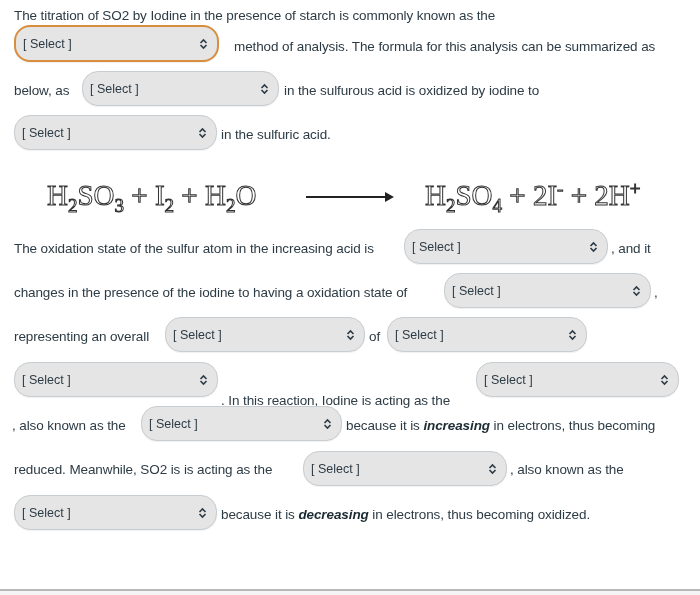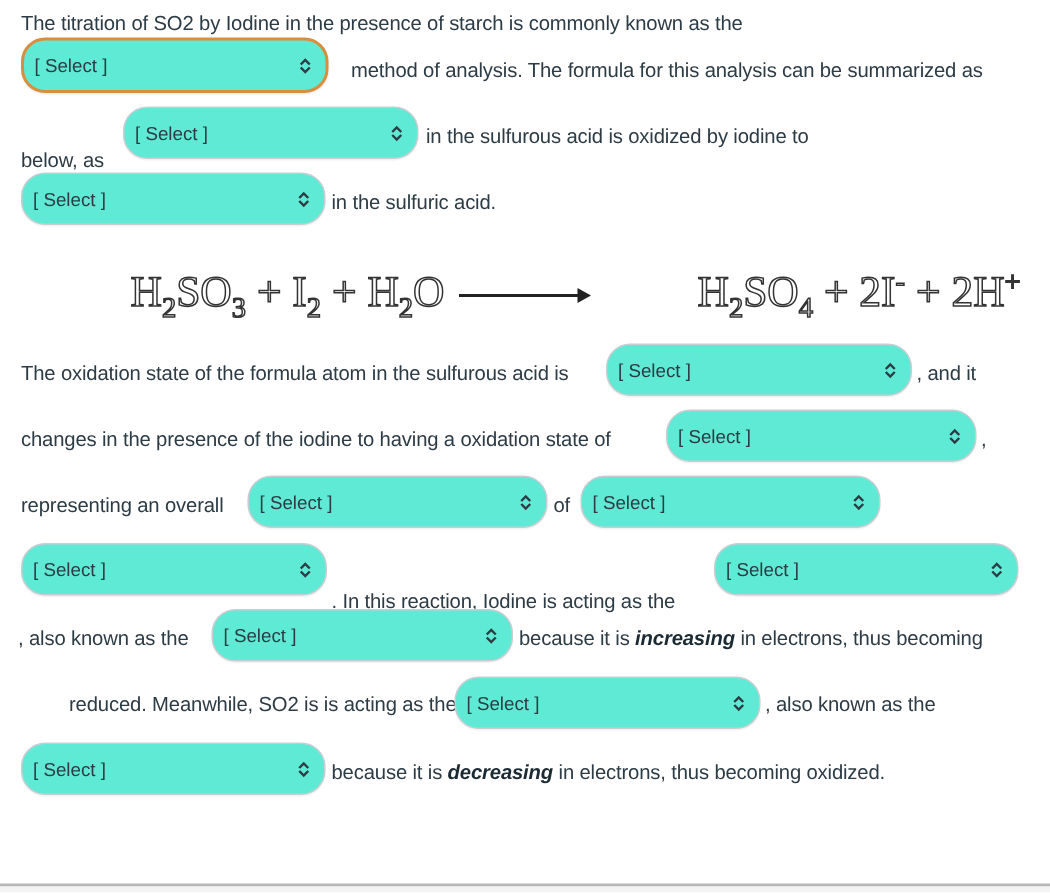--- a/index.html
+++ b/index.html
@@ -19,21 +19,21 @@
     white-space: nowrap;
     line-height: 18px;
     color: #2d3b45;
     letter-spacing: -0.1px;
   }
   .sel {
     position: absolute;
     box-sizing: border-box;
     border: 1px solid #c7cdd1;
     border-radius: 16px;
-    background: #5eead4;
+    background: #e5e5e5;
     box-shadow: 0 1px 1px rgba(0,0,0,0.06);
     cursor: pointer;
   }
   .sel.focused {
     border: 2px solid #d88e3e;
   }
   .sel .lbl {
     position: absolute;
     left: 7px; top: 50%;
     transform: translateY(-50%);
@@ -48,21 +48,20 @@
     width: 9px; height: 12px;
   }
   .eq {
     position: absolute;
     font-family: "Liberation Serif", "DejaVu Serif", serif;
     font-size: 29px;
     color: #ffffff;
     -webkit-text-stroke: 1px #333;
     white-space: nowrap;
     line-height: 34px;
-    margin-left: 40px;
   }
   .eq sub { font-size: 19px; vertical-align: -7px; line-height: 0; }
   .eq sup { font-size: 19px; vertical-align: 10px; line-height: 0; }
   .arrow {
     position: absolute;
     left: 306px; top: 196px;
     width: 86px; height: 2px;
     background: #222;
   }
   .arrow::after {
@@ -95,21 +94,21 @@
 
 <div class="sel focused" style="left:14px; top:25px; width:205px; height:37px;">
   <span class="lbl">[ Select ]</span>
   <svg class="chev" viewBox="0 0 9 12">
       <path d="M1.5 5 L4.5 2 L7.5 5" fill="none" stroke="#2d3b45" stroke-width="1.6"></path>
       <path d="M1.5 7 L4.5 10 L7.5 7" fill="none" stroke="#2d3b45" stroke-width="1.6"></path>
     </svg>
 </div>
 <div class="txt" style="left:234px; top:38px;">method of analysis.  The formula for this analysis can be summarized as</div>
 
-<div class="txt" style="left:14px; top:82px;margin-top:16px;">below, as</div>
+<div class="txt" style="left:14px; top:82px;">below, as</div>
 <div class="sel" style="left:82px; top:71px; width:197px; height:35px;">
   <span class="lbl">[ Select ]</span>
   <svg class="chev" viewBox="0 0 9 12">
       <path d="M1.5 5 L4.5 2 L7.5 5" fill="none" stroke="#2d3b45" stroke-width="1.6"></path>
       <path d="M1.5 7 L4.5 10 L7.5 7" fill="none" stroke="#2d3b45" stroke-width="1.6"></path>
     </svg>
 </div>
 <div class="txt" style="left:284px; top:82px;text-align:right;">in the sulfurous acid is oxidized by iodine to</div>
 
 <div class="sel" style="left:14px; top:115px; width:203px; height:35px;">
@@ -130,21 +129,21 @@
 </div>
 <div class="arrow"></div>
 <div class="eq" style="left:425px; top:178px;">
   <span>H</span><sub>2</sub><span>SO</span><sub>4</sub>
   <span>+</span>
   <span>2</span><span>I</span><sup>-</sup>
   <span>+</span>
   <span>2</span><span>H</span><sup>+</sup>
 </div>
 
-<div class="txt" style="left:14px; top:240px;">The oxidation state of the formula atom in the sulfurous acid is</div>
+<div class="txt" style="left:14px; top:240px;">The oxidation state of the sulfur atom in the increasing acid is</div>
 <div class="sel" style="left:404px; top:229px; width:204px; height:35px;">
   <span class="lbl">[ Select ]</span>
   <svg class="chev" viewBox="0 0 9 12">
       <path d="M1.5 5 L4.5 2 L7.5 5" fill="none" stroke="#2d3b45" stroke-width="1.6"></path>
       <path d="M1.5 7 L4.5 10 L7.5 7" fill="none" stroke="#2d3b45" stroke-width="1.6"></path>
     </svg>
 </div>
 <div class="txt" style="left:611px; top:240px;text-align:right;">, and it</div>
 
 <div class="txt" style="left:14px; top:284px;">changes in the presence of the iodine to having a oxidation state of</div>
@@ -193,21 +192,21 @@
 <div class="txt" style="left:12px; top:417px;">, also known as the</div>
 <div class="sel" style="left:141px; top:406px; width:201px; height:35px;">
   <span class="lbl">[ Select ]</span>
   <svg class="chev" viewBox="0 0 9 12">
       <path d="M1.5 5 L4.5 2 L7.5 5" fill="none" stroke="#2d3b45" stroke-width="1.6"></path>
       <path d="M1.5 7 L4.5 10 L7.5 7" fill="none" stroke="#2d3b45" stroke-width="1.6"></path>
     </svg>
 </div>
 <div class="txt" style="left:346px; top:417px;"><span>because it  is </span><span class="em">increasing</span><span> in electrons, thus becoming</span></div>
 
-<div class="txt" style="left:14px; top:461px;margin-left:32px;">reduced.  Meanwhile,  SO2 is is acting as the</div>
+<div class="txt" style="left:14px; top:461px;">reduced.  Meanwhile,  SO2 is is acting as the</div>
 <div class="sel" style="left:303px; top:451px; width:204px; height:35px;">
   <span class="lbl">[ Select ]</span>
   <svg class="chev" viewBox="0 0 9 12">
       <path d="M1.5 5 L4.5 2 L7.5 5" fill="none" stroke="#2d3b45" stroke-width="1.6"></path>
       <path d="M1.5 7 L4.5 10 L7.5 7" fill="none" stroke="#2d3b45" stroke-width="1.6"></path>
     </svg>
 </div>
 <div class="txt" style="left:510px; top:461px;">, also known as the</div>
 
 <div class="sel" style="left:14px; top:495px; width:203px; height:35px;">

